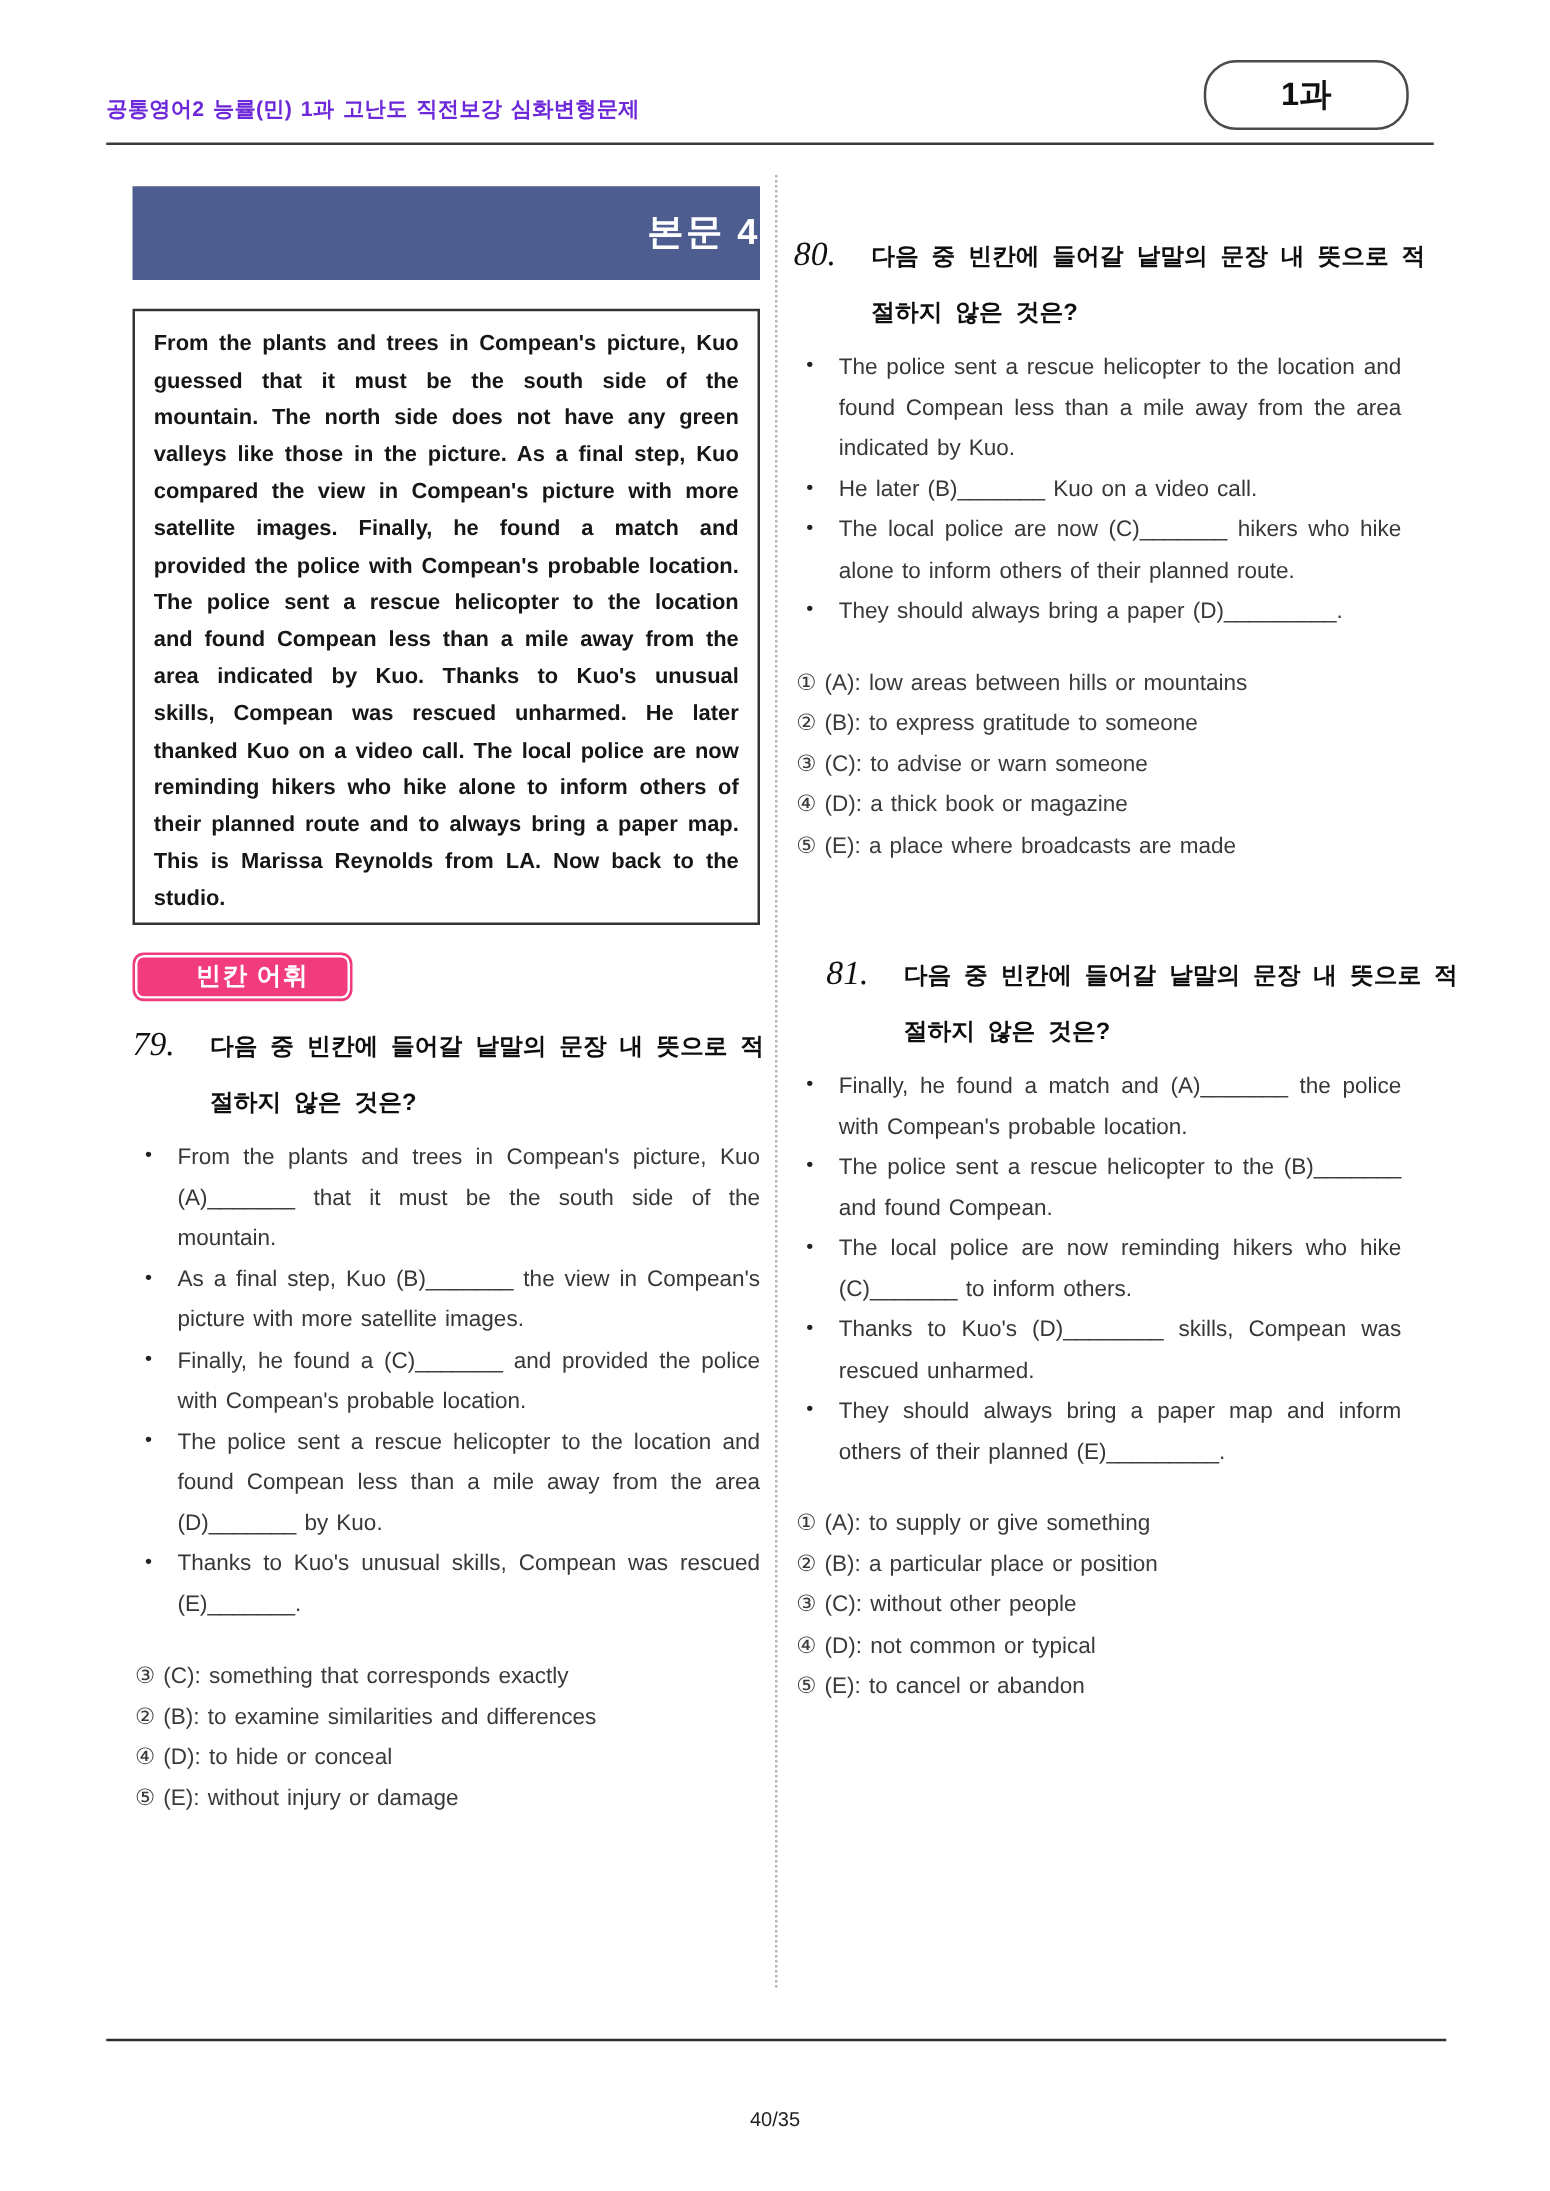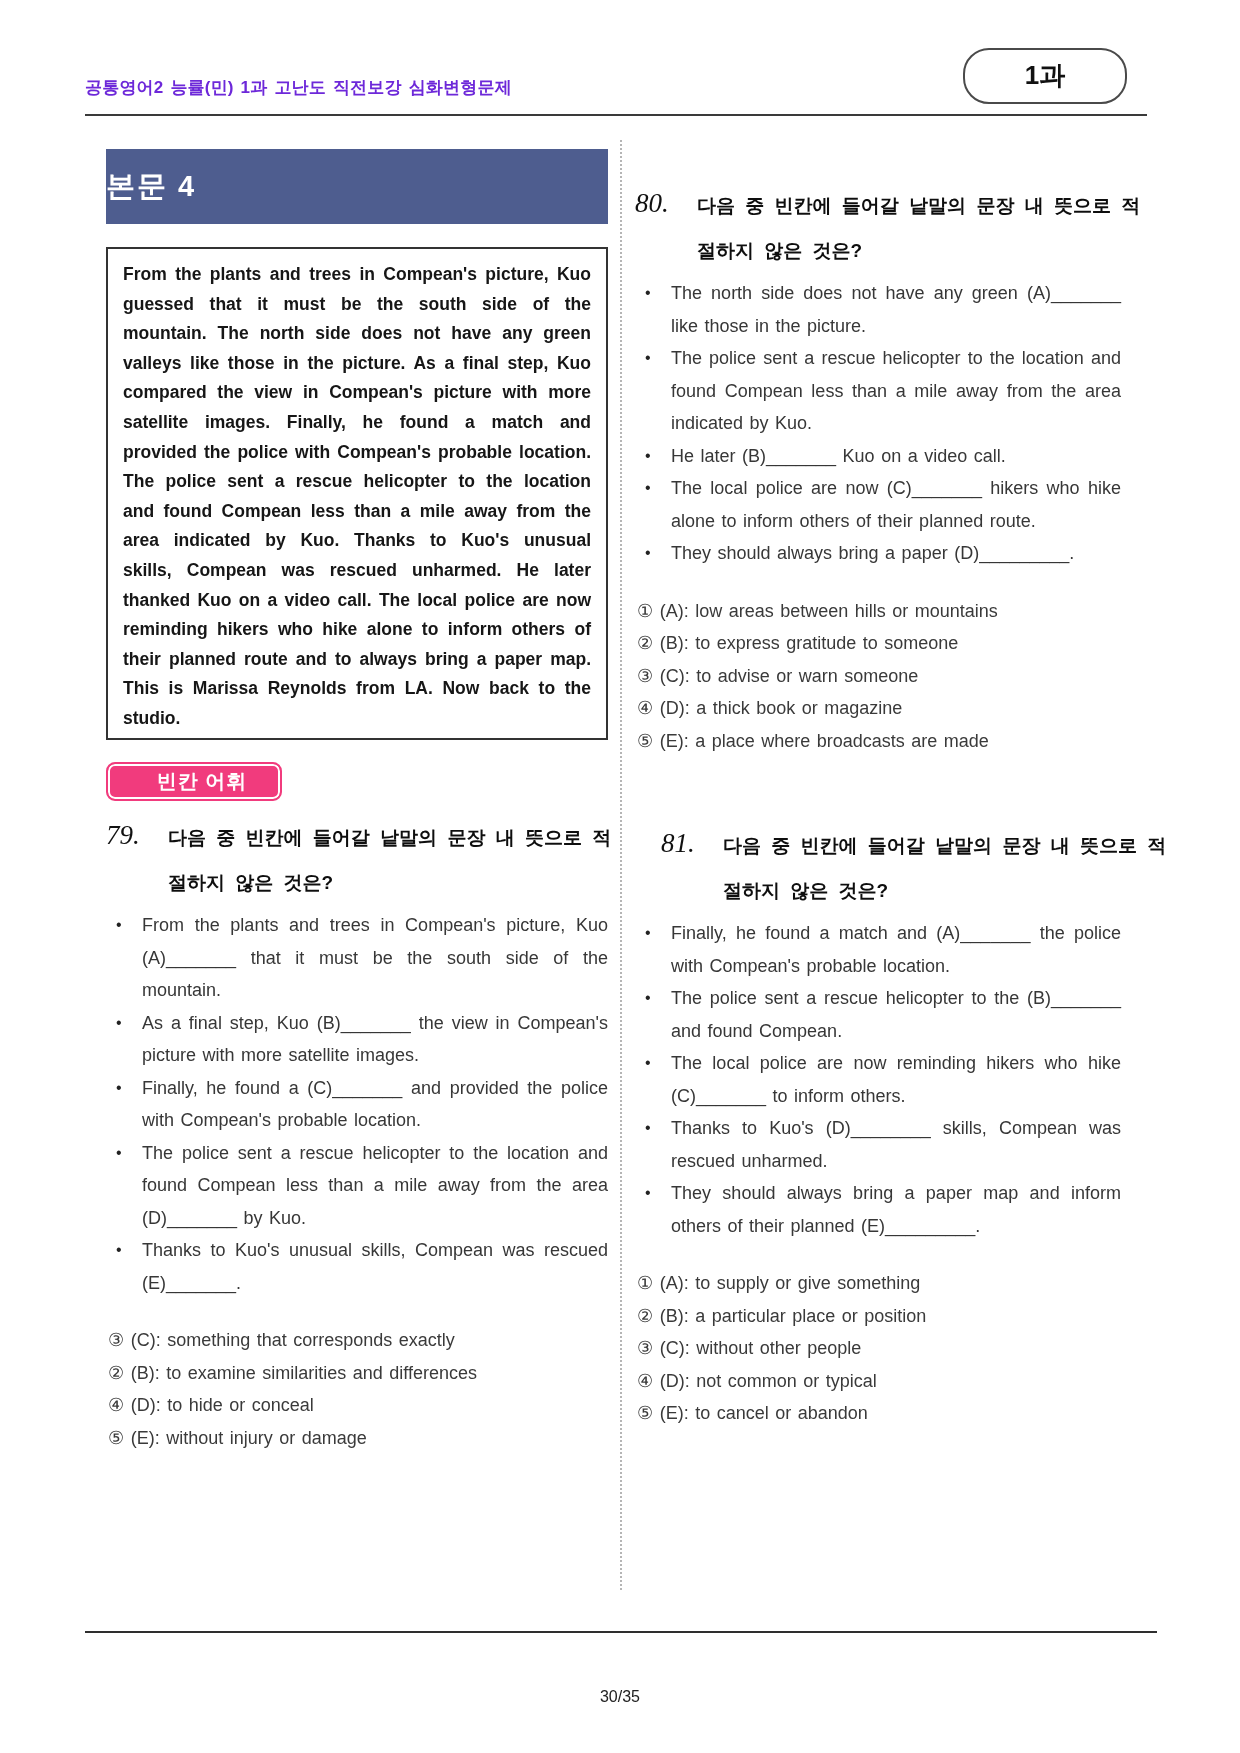--- a/index.html
+++ b/index.html
@@ -41,21 +41,21 @@
   .col-right { position:absolute; left:635px; top:0; width:486px; }
   .col-divider {
     position:absolute; left:620px; top:140px; height:1450px; width:0;
     border-left:2px dotted #b5b5b5;
   }
 
   
   .section-header {
     margin-top:149px; height:75px; background:#4e5d8f;
     color:#ffffff; font-size:29px; font-weight:bold;
-    text-align:left; line-height:75px; letter-spacing:2px;
+    text-align:right; line-height:75px; letter-spacing:2px;
   }
   .passage-box {
     box-sizing:border-box; margin-top:23px; height:493px;
     border:2px solid #333; padding:11px 15px;
     font-size:17.5px; font-weight:bold; color:#161616;
     line-height:29.6px; text-align:justify; word-spacing:2px;
   }
   .category-badge {
     box-sizing:border-box; margin-top:22px; width:176px; height:39px;
     background:#f13b7d; border:2px solid #f13b7d; border-radius:9px;
@@ -136,21 +136,20 @@
   </div>
 
   <div class="col-right">
 
     <div class="question q80">
       <span class="q-number">80.</span>
       <div class="stem-line">다음 중 빈칸에 들어갈 낱말의 문장 내 뜻으로 적</div>
       <div class="stem-line">절하지 않은 것은?</div>
     </div>
     <ul class="bullets">
-      <li>The north side does not have any green (A)_______ like those in the picture.</li>
       <li>The police sent a rescue helicopter to the location and found Compean less than a mile away from the area indicated by Kuo.</li>
       <li>He later (B)_______ Kuo on a video call.</li>
       <li>The local police are now (C)_______ hikers who hike alone to inform others of their planned route.</li>
       <li>They should always bring a paper (D)_________.</li>
     </ul>
     <div class="options">
       <div class="option">① (A): low areas between hills or mountains</div>
       <div class="option">② (B): to express gratitude to someone</div>
       <div class="option">③ (C): to advise or warn someone</div>
       <div class="option">④ (D): a thick book or magazine</div>
@@ -172,15 +171,15 @@
     <div class="options">
       <div class="option">① (A): to supply or give something</div>
       <div class="option">② (B): a particular place or position</div>
       <div class="option">③ (C): without other people</div>
       <div class="option">④ (D): not common or typical</div>
       <div class="option">⑤ (E): to cancel or abandon</div>
     </div>
   </div>
 
   <div class="footer-rule"></div>
-  <div class="page-number">30/35</div>
+  <div class="page-number">40/35</div>
 
 </div>
 
 </body></html>

